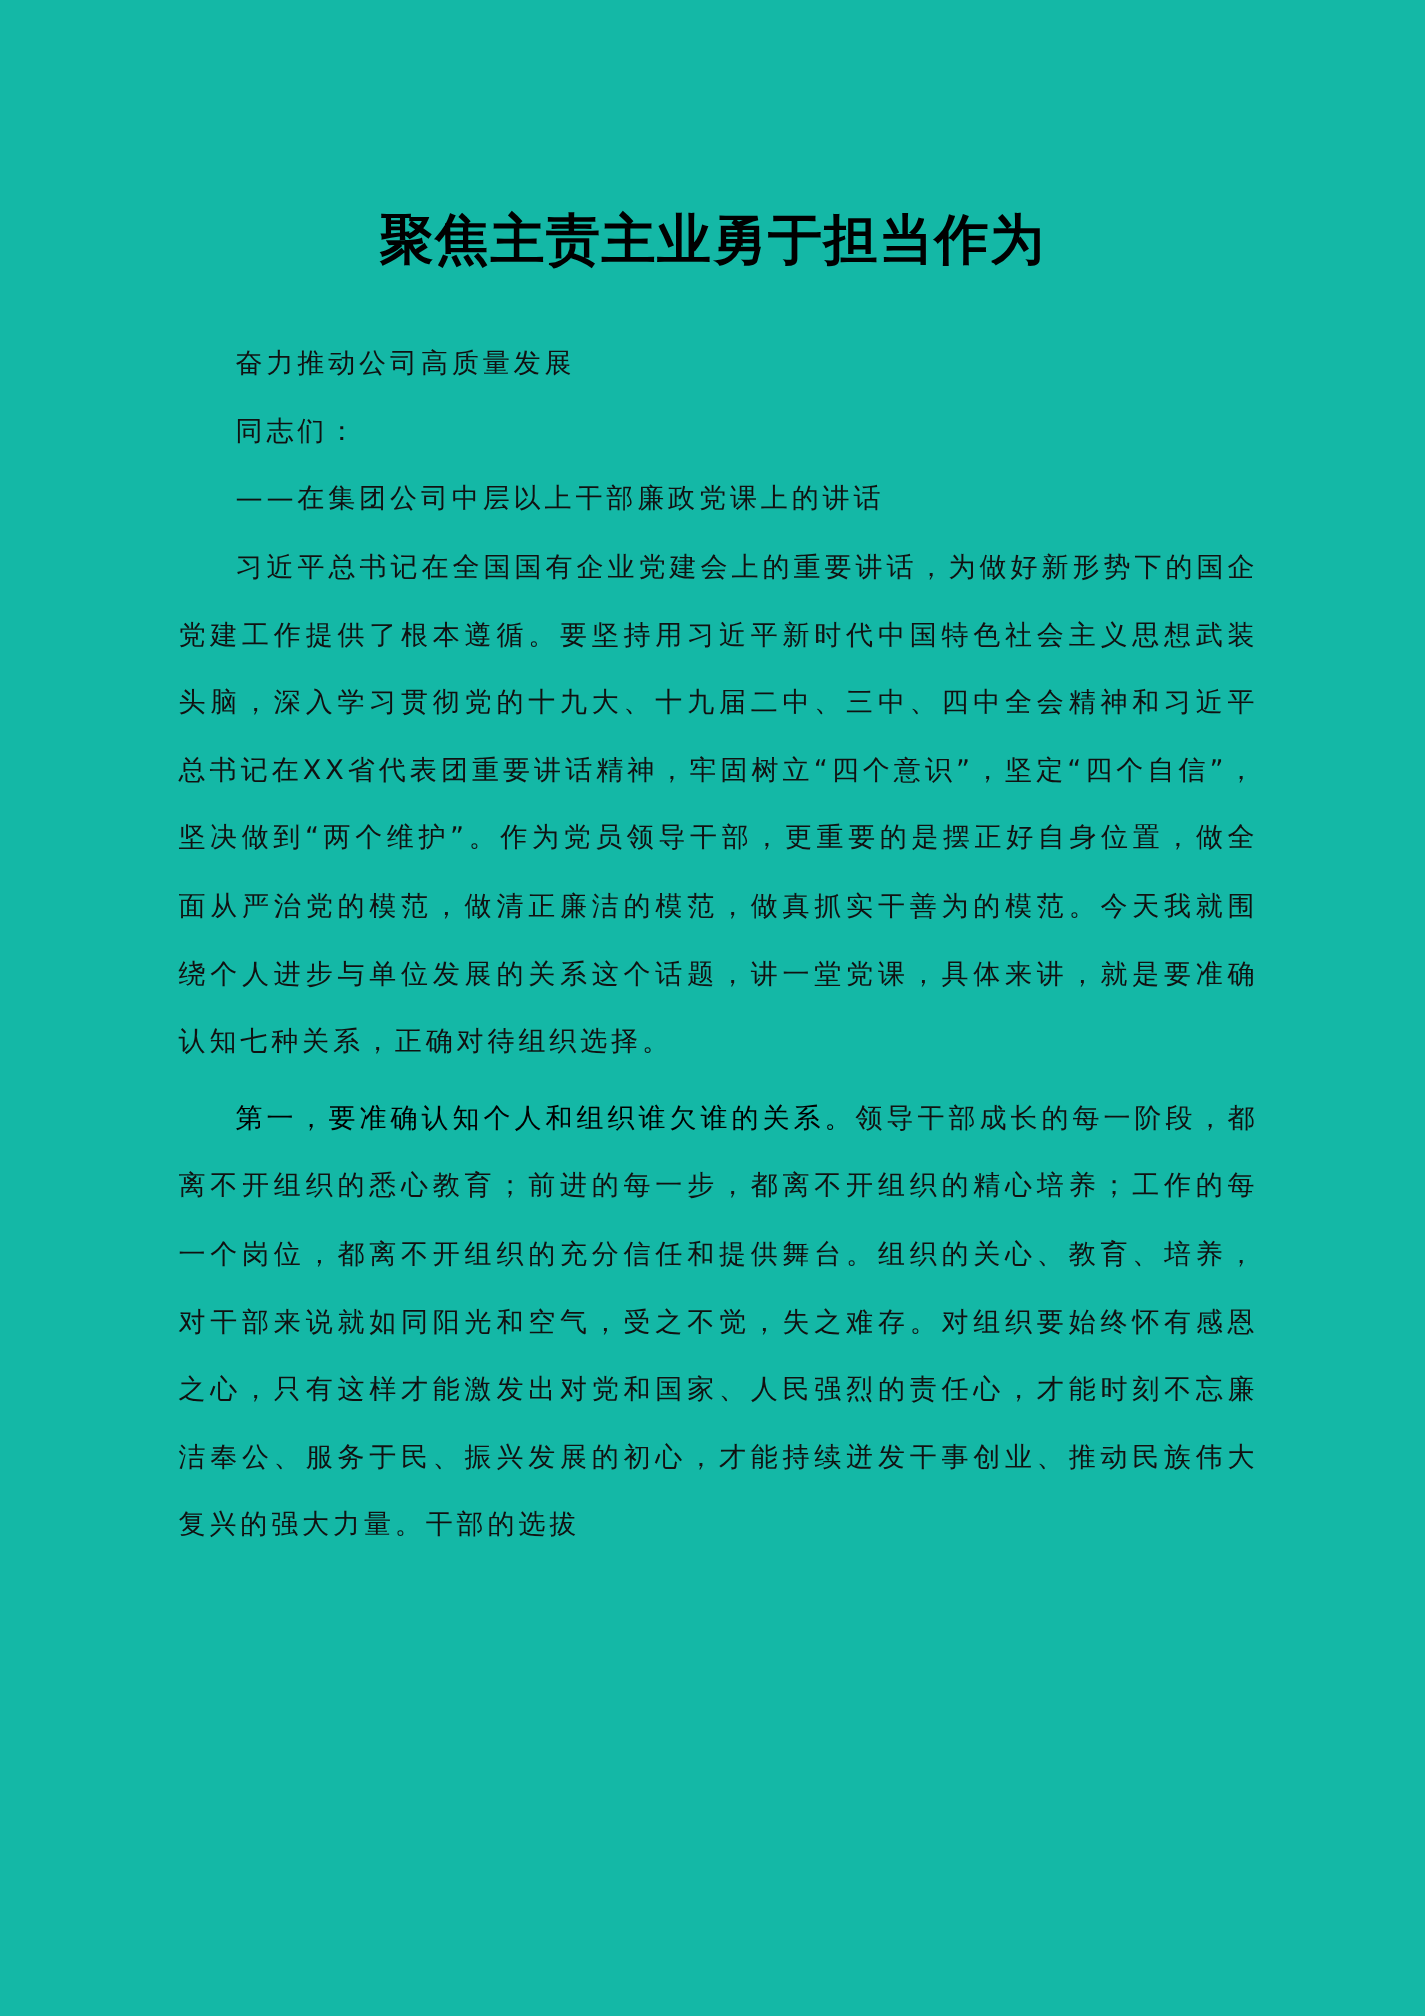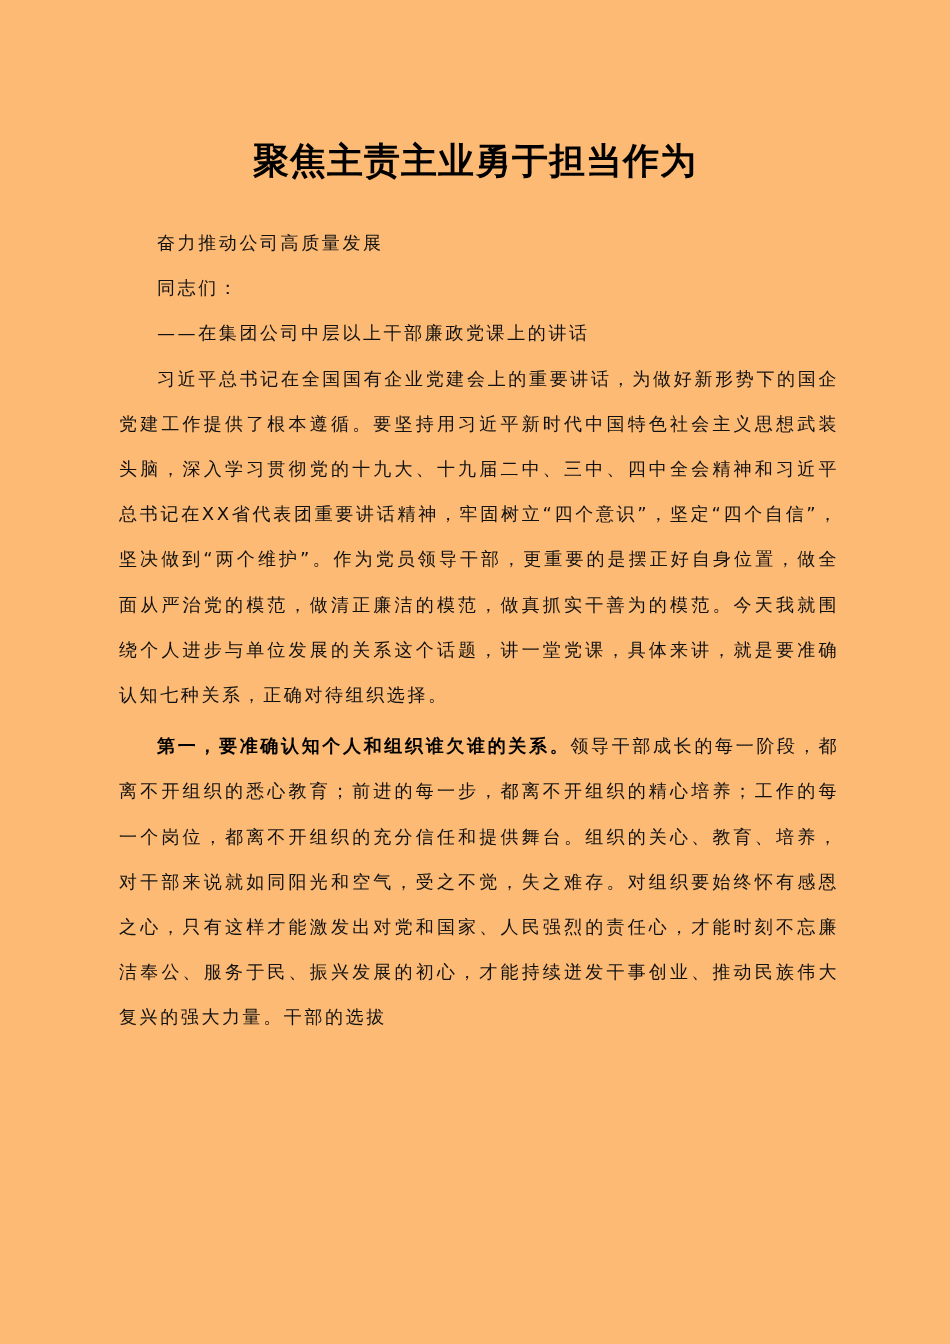--- a/index.html
+++ b/index.html
@@ -14,21 +14,21 @@
       overflow: hidden;
       color: #111111;
       font-family: "DejaVu Sans", "Liberation Sans", sans-serif;
     }
     .page {
       position: absolute;
       left: 0;
       top: 0;
       width: 950px;
       height: 1344px;
-      background: #fdba74;
+      background: #14b8a6;
     }
     .title {
       position: absolute;
       left: 0;
       top: 134px;
       width: 950px;
       text-align: center;
       font-family: "DejaVu Serif", "Liberation Serif", serif;
       font-weight: bold;
       font-size: 36px;
@@ -57,21 +57,21 @@
     .para {
       display: block;
       text-align: justify;
       text-indent: 38px;
     }
     .para-gap {
       display: block;
       height: 6px;
     }
     .lead {
-      font-weight: bold;
+      font-weight: normal;
       font-family: "DejaVu Serif", "Liberation Serif", serif;
       color: #000000;
     }
   </style>
 </head>
 <body>
 
 <div class="page">
 
   <div class="title">聚焦主责主业勇于担当作为</div>

